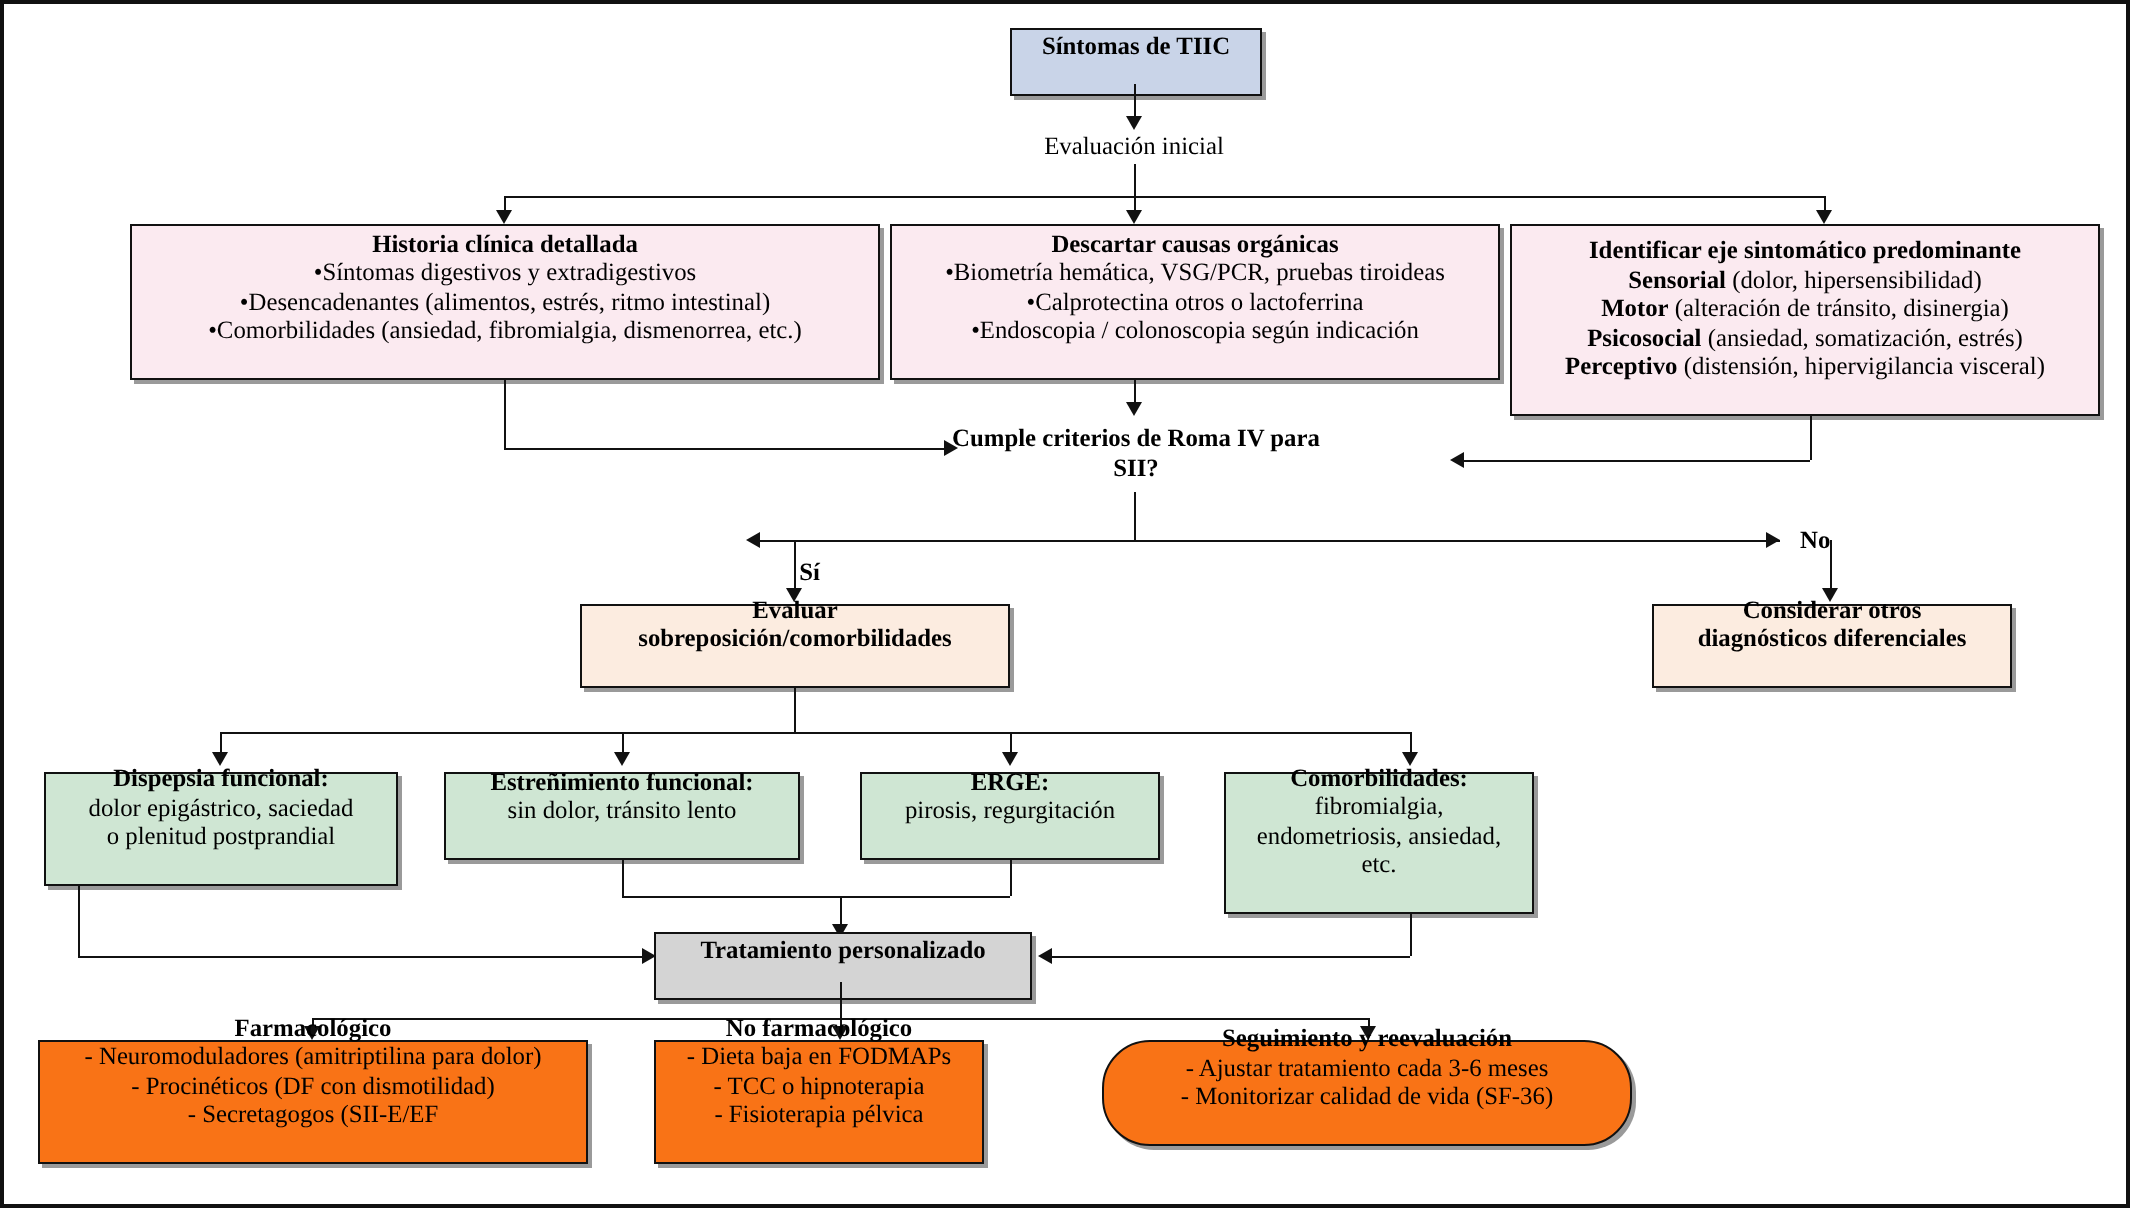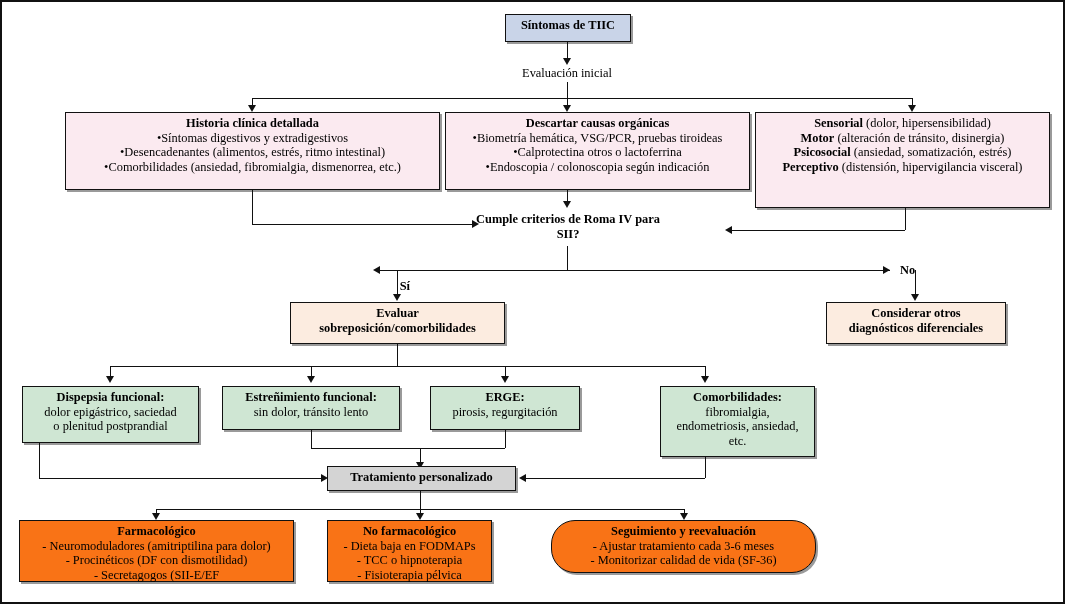--- a/index.html
+++ b/index.html
@@ -16,24 +16,24 @@
     box-sizing:border-box;
     overflow:hidden;
   }
   .node{
     position:absolute;
     box-sizing:border-box;
     border:1px solid #111;
     text-align:center;
     line-height:1.18;
     font-size:12.4px;
-    padding:3px 5px;
+    padding:16px 5px;
     display:flex;
     flex-direction:column;
-    justify-content:flex-start;
+    justify-content:flex-end;
     align-items:center;
   }
   .node .ttl{font-weight:bold;}
   .node .ln{white-space:nowrap;}
   .shadow{box-shadow:2px 2px 0 0 #9a9a9a;}
   .c-title{background:#c9d4e8;}
   .c-pink{background:#fbeaf0;}
   .c-peach{background:#fcece0;}
   .c-green{background:#cfe6d3;}
   .c-gray{background:#d4d4d4;}
@@ -83,20 +83,21 @@
   </div>
 
   <div class="node shadow c-pink" style="left:443px;top:110px;width:305px;height:78px;">
     <div class="ttl ln">Descartar causas orgánicas</div>
     <div class="ln">•Biometría hemática, VSG/PCR, pruebas tiroideas</div>
     <div class="ln">•Calprotectina otros o lactoferrina</div>
     <div class="ln">•Endoscopia / colonoscopia según indicación</div>
   </div>
 
   <div class="node shadow c-pink" style="left:753px;top:110px;width:295px;height:96px;">
+    <div class="ttl ln">Identificar eje sintomático predominante</div>
     <div class="ln"><b>Sensorial</b><span> (dolor, hipersensibilidad)</span></div>
     <div class="ln"><b>Motor</b><span> (alteración de tránsito, disinergia)</span></div>
     <div class="ln"><b>Psicosocial</b><span> (ansiedad, somatización, estrés)</span></div>
     <div class="ln"><b>Perceptivo</b><span> (distensión, hipervigilancia visceral)</span></div>
   </div>
 
   <div class="ln-v" style="left:250px;top:188px;height:34px;"></div>
   <div class="ln-h" style="left:250px;top:222px;width:222px;"></div>
   <div class="arr arr-r" style="left:470px;top:218px;"></div>
 
@@ -156,21 +157,21 @@
   <div class="node shadow c-green" style="left:220px;top:384px;width:178px;height:44px;">
     <div class="ttl ln">Estreñimiento funcional:</div>
     <div class="ln">sin dolor, tránsito lento</div>
   </div>
 
   <div class="node shadow c-green" style="left:428px;top:384px;width:150px;height:44px;">
     <div class="ttl ln">ERGE:</div>
     <div class="ln">pirosis, regurgitación</div>
   </div>
 
-  <div class="node shadow c-green" style="left:610px;top:384px;width:155px;height:71px;margin-left:48px;">
+  <div class="node shadow c-green" style="left:610px;top:384px;width:155px;height:71px;">
     <div class="ttl ln">Comorbilidades:</div>
     <div class="ln">fibromialgia,</div>
     <div class="ln">endometriosis, ansiedad,</div>
     <div class="ln">etc.</div>
   </div>
 
   <div class="ln-v" style="left:37px;top:441px;height:35px;"></div>
   <div class="ln-h" style="left:37px;top:476px;width:285px;"></div>
   <div class="arr arr-r" style="left:319px;top:472px;"></div>
 

